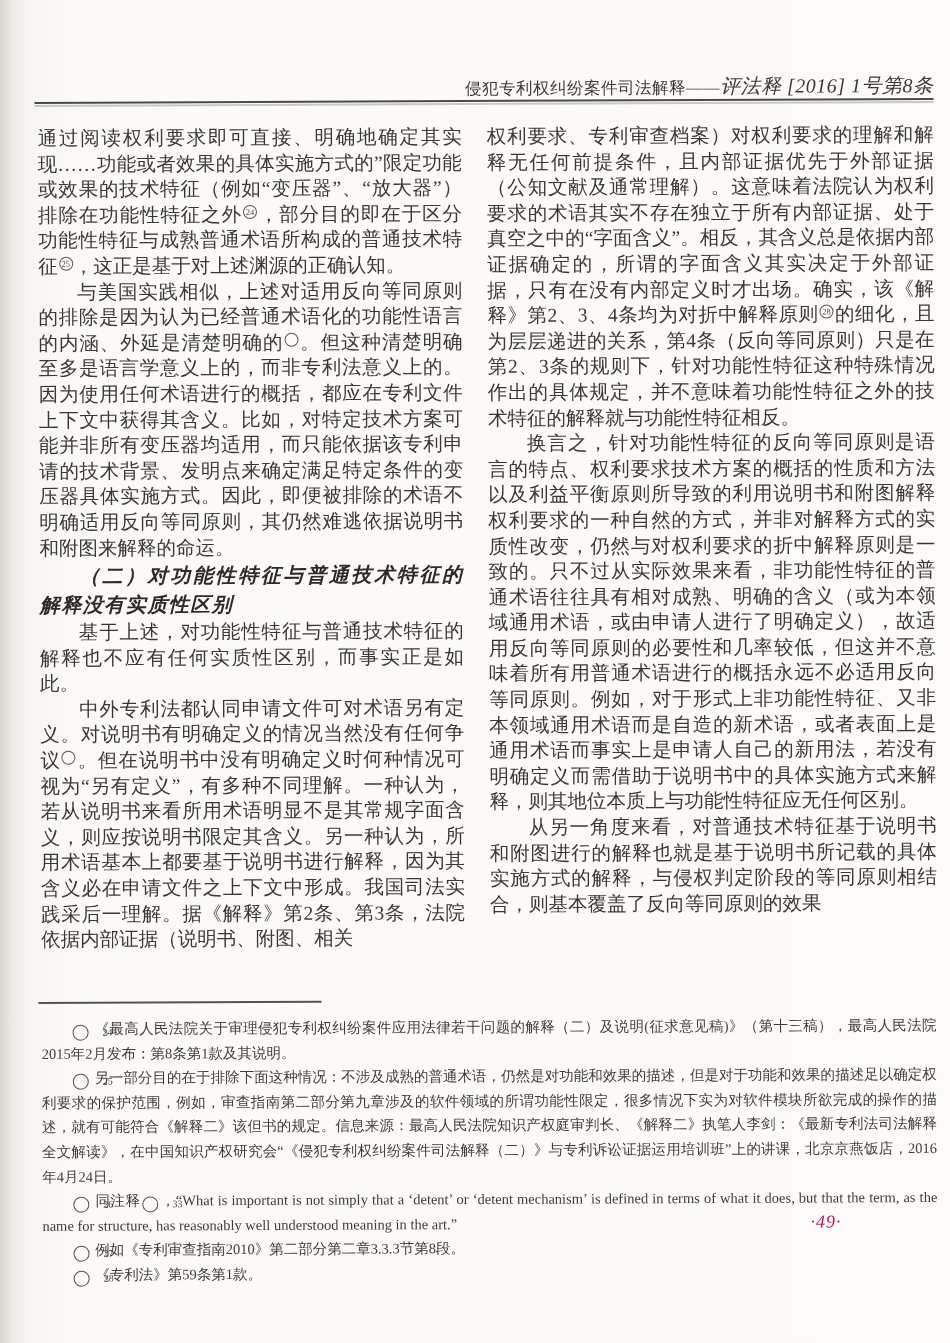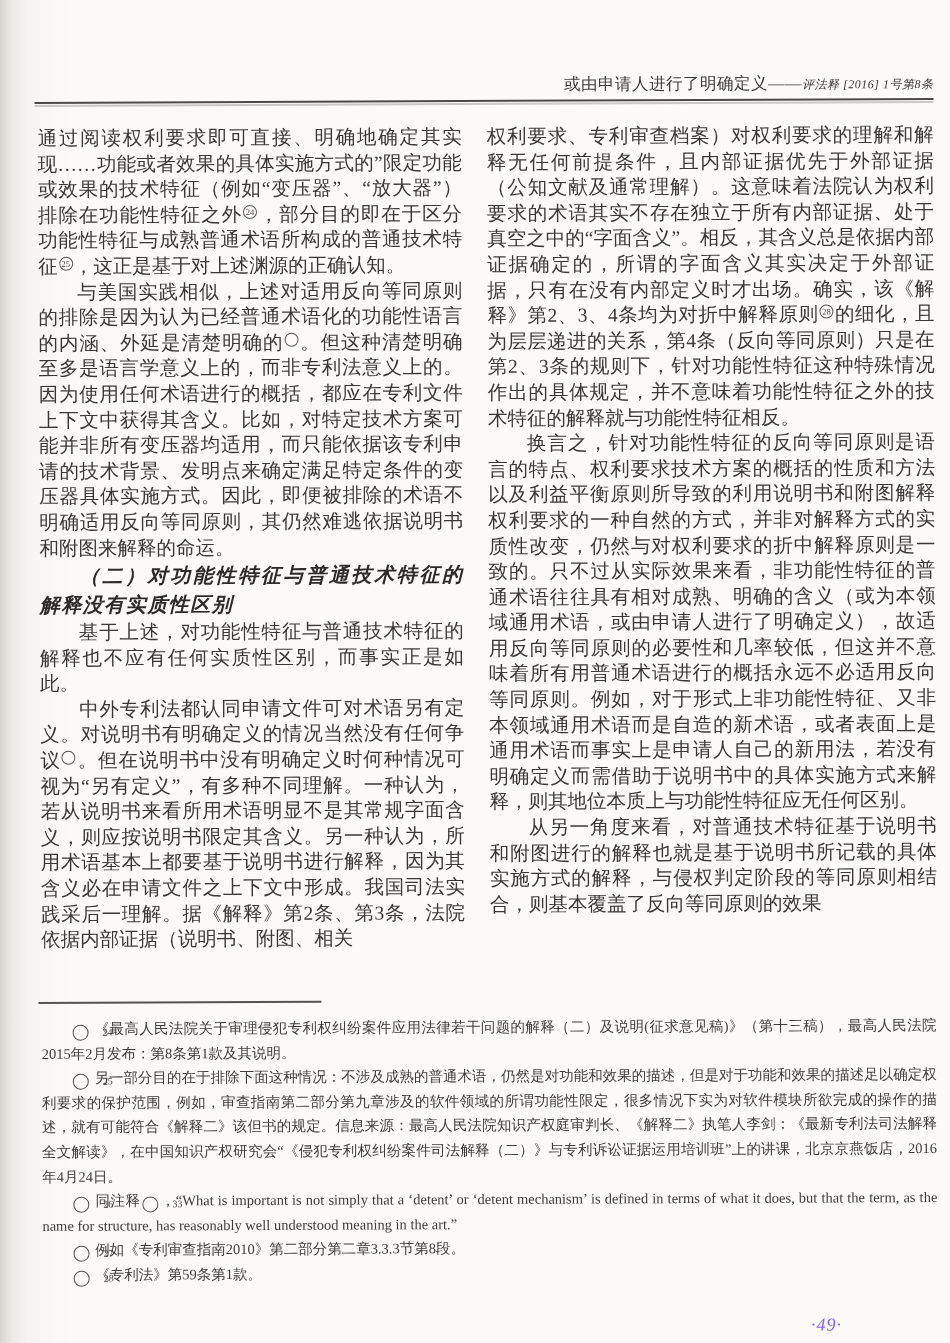--- a/index.html
+++ b/index.html
@@ -8,21 +8,21 @@
     background:linear-gradient(90deg,#d8d5cf 0px,#eceae5 12px,#f6f5f1 28px,#fbfaf7 70px,#fcfbf9 100%);
     font-family:"Liberation Serif","DejaVu Serif",serif;
     color:#3d3b39;
   }
   .sheet{position:absolute;inset:0;transform:rotate(-0.25deg);transform-origin:50% 50%;}
 
   .header{
     position:absolute;top:74px;left:40px;width:896px;
     text-align:right;font-size:16.5px;color:#3c3a38;letter-spacing:.5px;white-space:nowrap;
   }
-  .header .sub{font-style:italic;font-size:12px;}
+  .header .sub{font-style:italic;font-size:20px;}
   .rule{
     position:absolute;top:100px;left:37px;width:899px;height:2px;background:#4b4a48;
     box-shadow:0 3px 0 rgba(110,108,104,.35);
   }
 
   .col{
     position:absolute;top:124px;text-align:justify;
     font-size:19.5px;line-height:25.6px;color:#3a3836;
   }
   .col p{margin:0;}
@@ -49,31 +49,31 @@
   }
 
   .fn-rule{position:absolute;top:1000px;left:37px;width:283px;height:2px;background:#55534f;}
   .footnotes{
     position:absolute;top:1015px;left:40px;width:895px;
     font-size:14.5px;line-height:24.6px;text-align:justify;color:#3f3d3a;
   }
   .footnotes .fn{margin:0;text-indent:2em;}
 
   .pageno{
-    position:absolute;top:1316px;left:808px;width:80px;
-    font-style:italic;font-size:18px;letter-spacing:1px;color:#8b5cf6;
+    position:absolute;top:1213px;left:808px;width:80px;
+    font-style:italic;font-size:18px;letter-spacing:1px;color:#be185d;
   }
 </style>
 </head>
 <body>
 
 <div class="sheet">
 
   <div class="header">
-    <span>或由申请人进行了明确定义</span><span>——</span><span class="sub">评法释 [2016] 1号第8条</span>
+    <span>侵犯专利权纠纷案件司法解释</span><span>——</span><span class="sub">评法释 [2016] 1号第8条</span>
   </div>
 
   <div class="rule"></div>
 
   <div class="col col-left">
     <p>通过阅读权利要求即可直接、明确地确定其实现……功能或者效果的具体实施方式的”限定功能或效果的技术特征（例如“变压器”、“放大器”）排除在功能性特征之外<span class="sup">24</span>，部分目的即在于区分功能性特征与成熟普通术语所构成的普通技术特征<span class="sup">25</span>，这正是基于对上述渊源的正确认知。</p>
     <p class="ind">与美国实践相似，上述对适用反向等同原则的排除是因为认为已经普通术语化的功能性语言的内涵、外延是清楚明确的<span class="sup">26</span>。但这种清楚明确至多是语言学意义上的，而非专利法意义上的。因为使用任何术语进行的概括，都应在专利文件上下文中获得其含义。比如，对特定技术方案可能并非所有变压器均适用，而只能依据该专利申请的技术背景、发明点来确定满足特定条件的变压器具体实施方式。因此，即便被排除的术语不明确适用反向等同原则，其仍然难逃依据说明书和附图来解释的命运。</p>
     <div class="sec-heading">（二）对功能性特征与普通技术特征的解释没有实质性区别</div>
     <p class="ind">基于上述，对功能性特征与普通技术特征的解释也不应有任何实质性区别，而事实正是如此。</p>
     <p class="ind">中外专利法都认同申请文件可对术语另有定义。对说明书有明确定义的情况当然没有任何争议<span class="sup">27</span>。但在说明书中没有明确定义时何种情况可视为“另有定义”，有多种不同理解。一种认为，若从说明书来看所用术语明显不是其常规字面含义，则应按说明书限定其含义。另一种认为，所用术语基本上都要基于说明书进行解释，因为其含义必在申请文件之上下文中形成。我国司法实践采后一理解。据《解释》第2条、第3条，法院依据内部证据（说明书、附图、相关</p>

